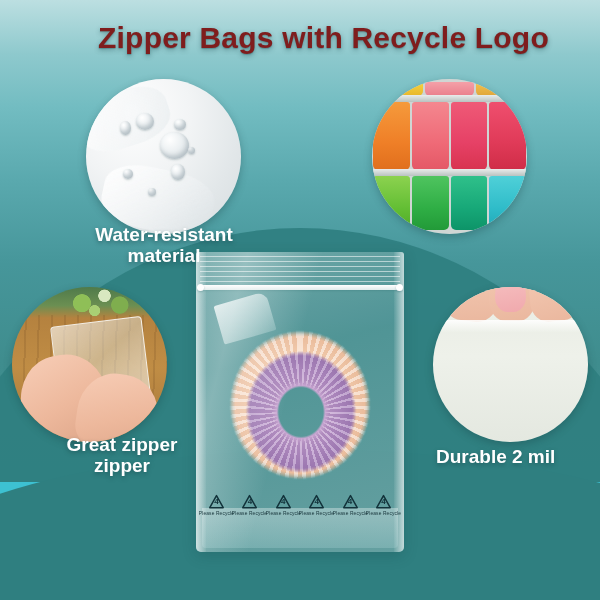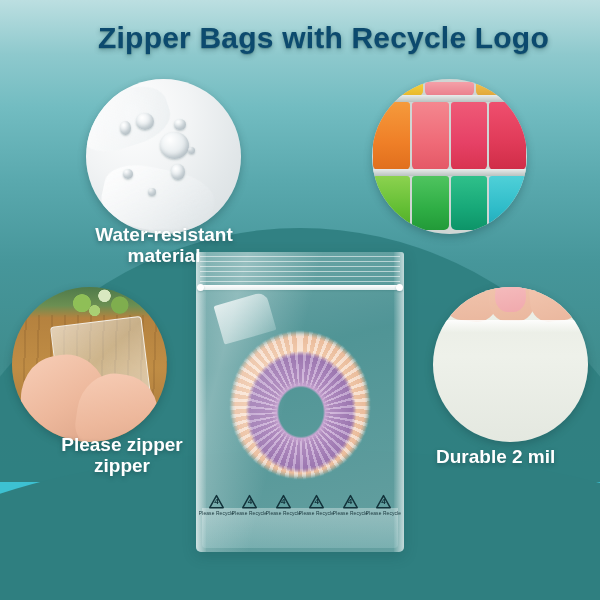--- a/index.html
+++ b/index.html
@@ -42,21 +42,21 @@
     left:-22%;bottom:0;
     width:150%;height:150px;
     border-radius:50% 50% 0 0 / 100% 100% 0 0;
     background:#2f7f80;
   }
 
   
   .title{
     position:absolute;left:0;right:0;top:21px;
     text-align:center;
-    color:#0c4a6e;
+    color:#7f1d1d;
     font-size:30px;
     font-weight:bold;
     letter-spacing:.2px;
     text-shadow:0 2px 5px rgba(28,76,80,.45), 0 1px 1px rgba(28,76,80,.3);
     white-space:nowrap;
     margin-left:47px;
   }
 
   
   .circle{
@@ -271,21 +271,21 @@
       <div class="nail" style="left:40%;top:-10%;width:20%;height:26%;"></div>
       <div class="film-edge" style="top:21%;"></div>
     </div>
   </div>
 
   <div class="cap cap-tl">
     <span>Water-resistant</span>
     <span class="l2">material</span>
   </div>
   <div class="cap cap-bl">
-    <span>Please zipper</span>
+    <span>Great zipper</span>
     <span class="l2">zipper</span>
   </div>
   <div class="cap cap-br">
     <span>Durable 2 mil</span>
   </div>
 
   <div class="bag">
     <div class="bag-edge"></div>
     <div class="bag-edge right"></div>
     <div class="zip-lines"></div>

